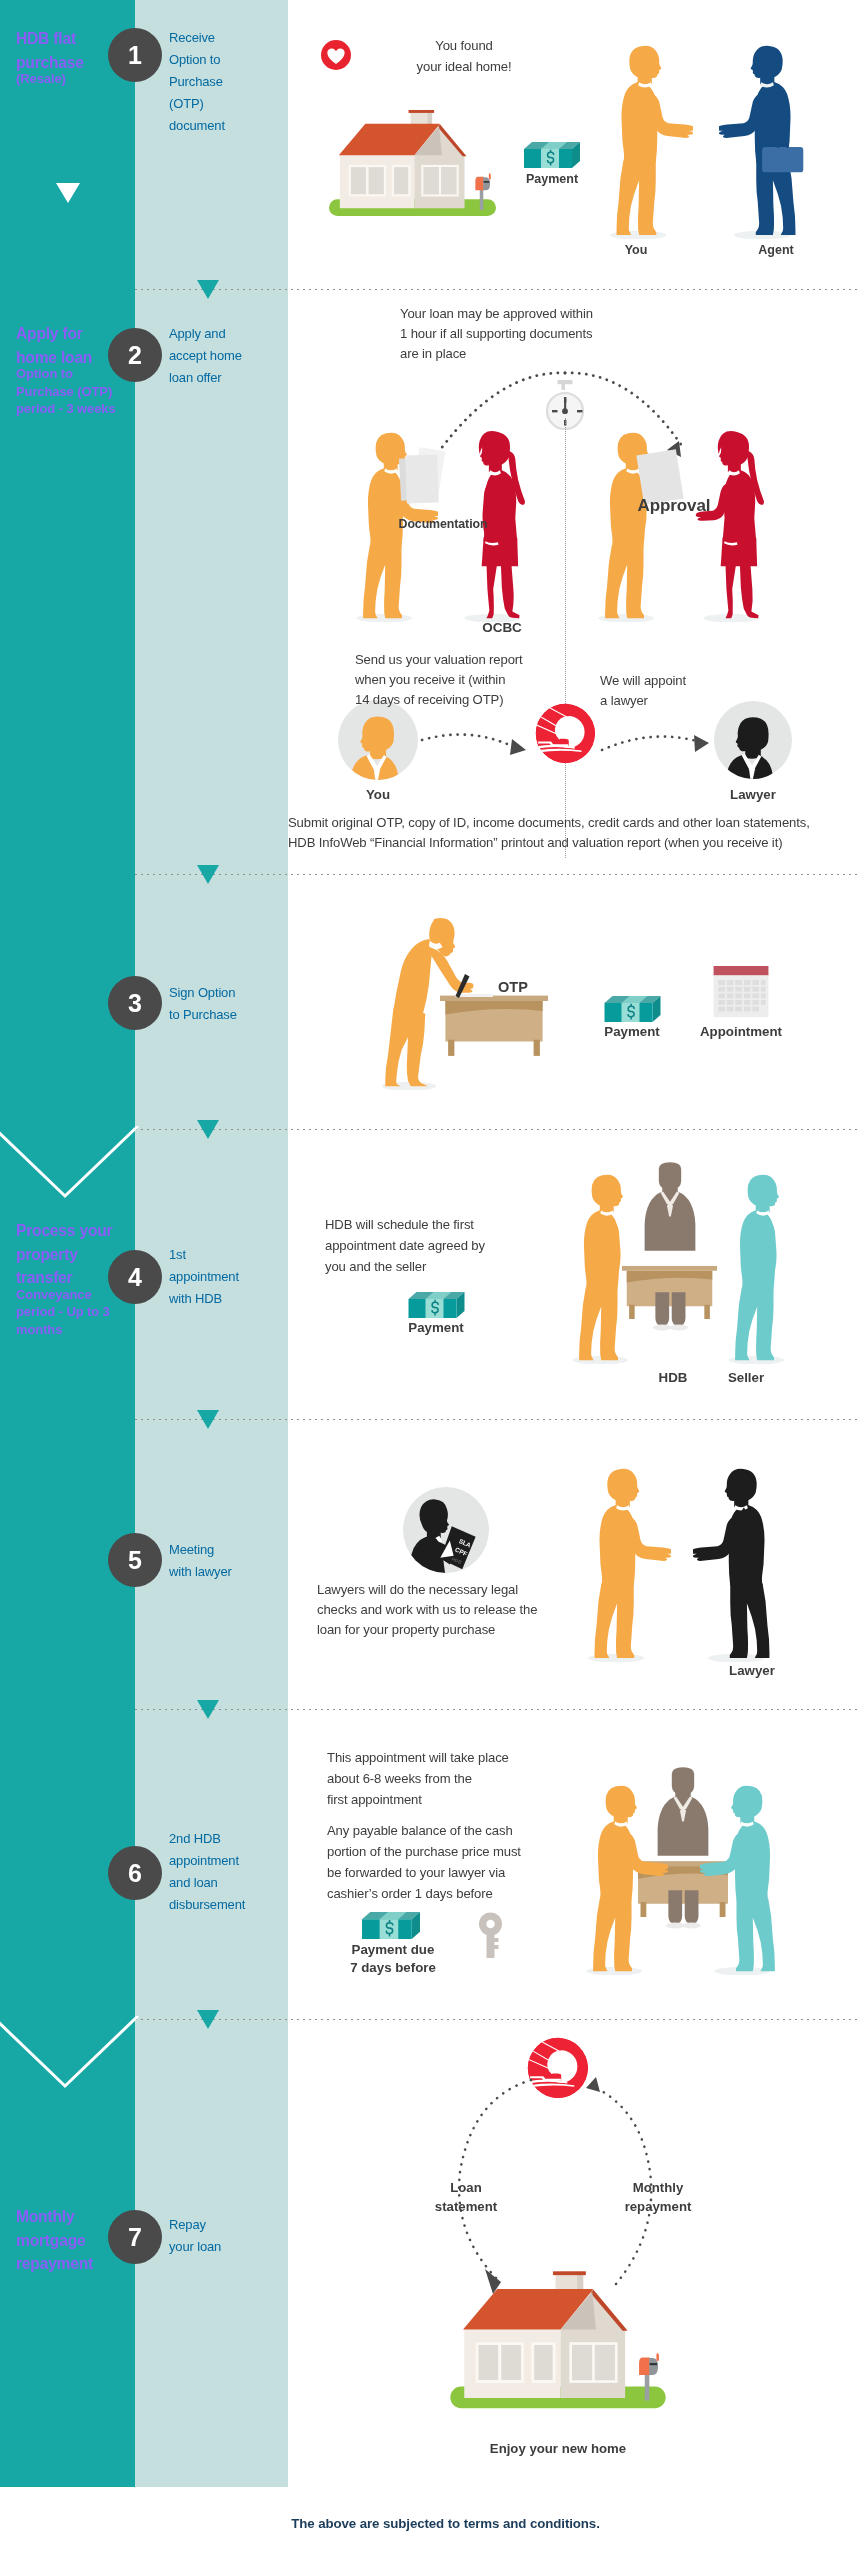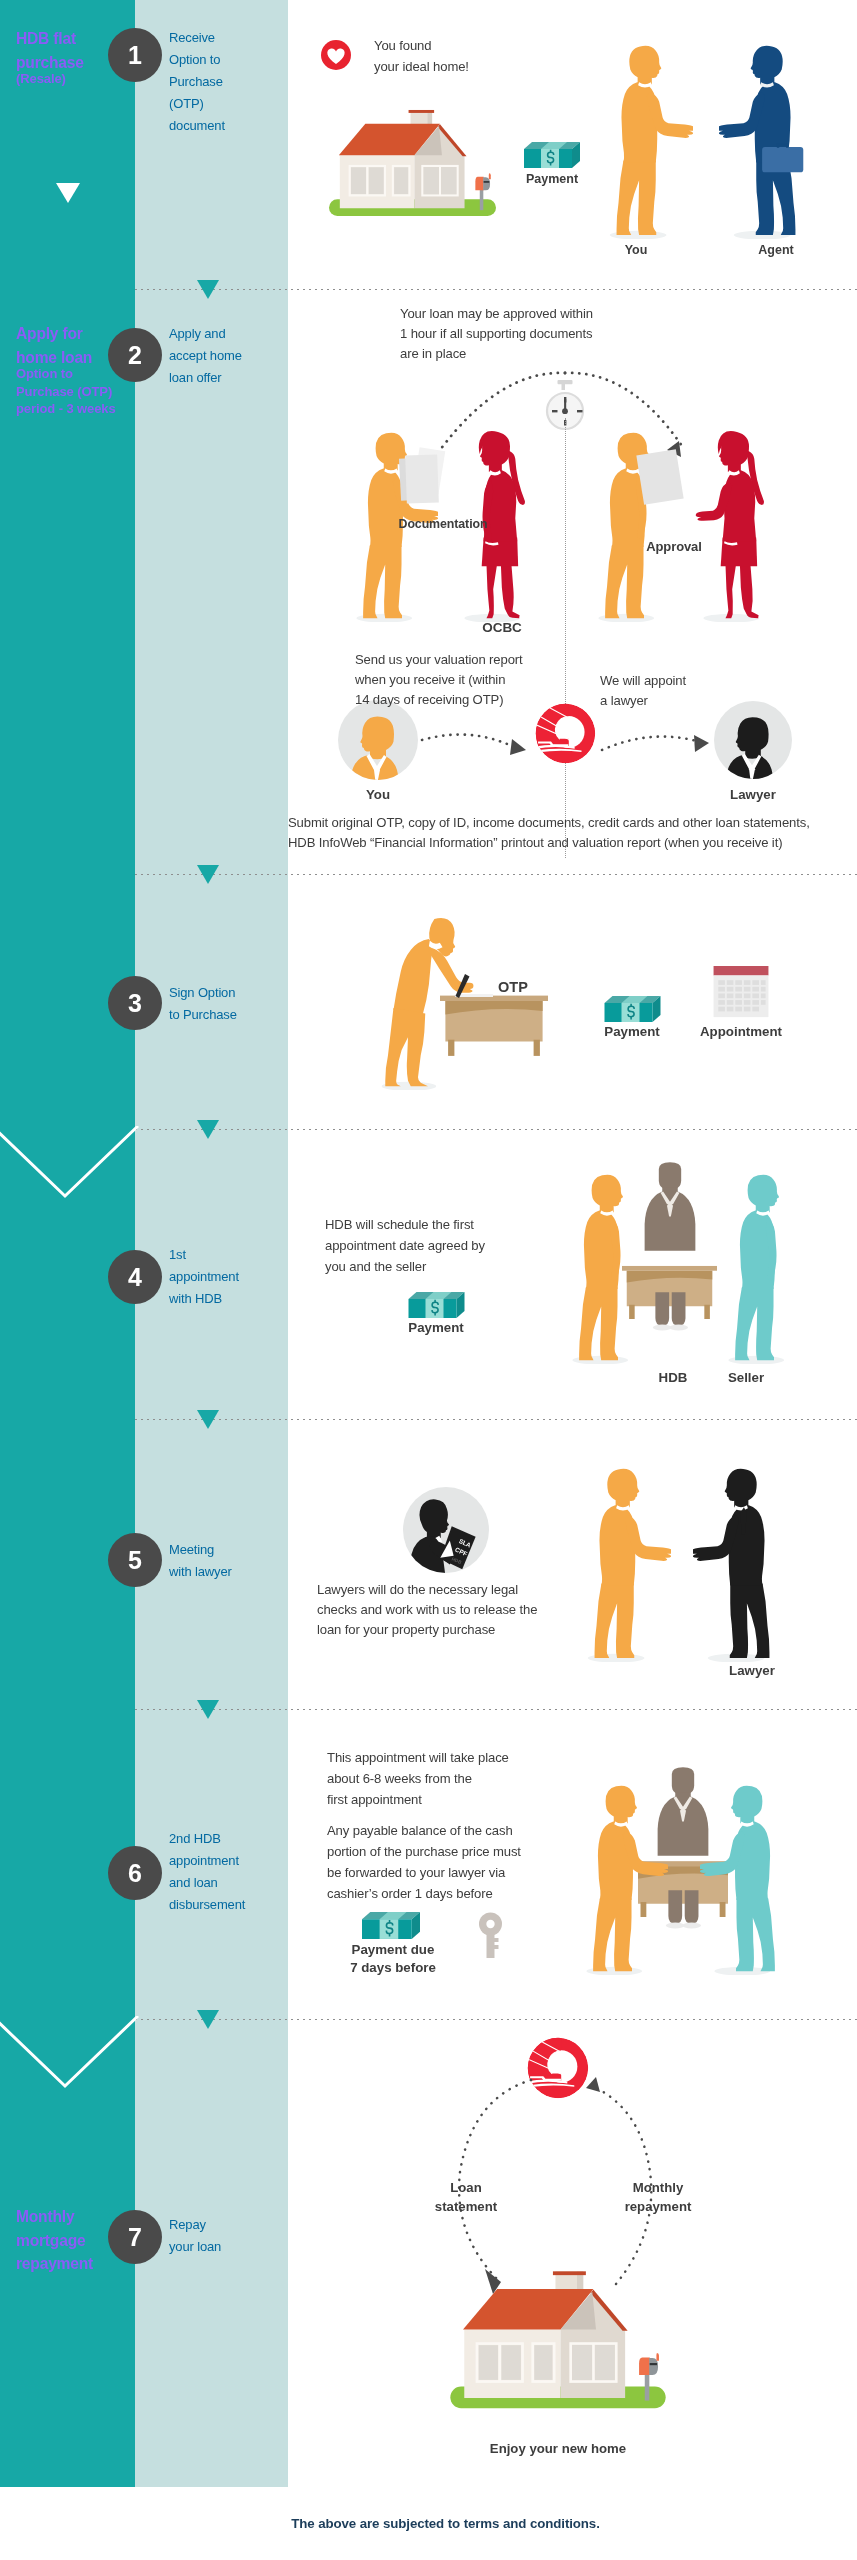--- a/index.html
+++ b/index.html
@@ -50,20 +50,28 @@
 purchase</b>
       <span>(Resale)</span>
     </div>
 <div class="phase" style="top:322px">
       <b>Apply for
 home loan</b>
       <span>Option to
 Purchase (OTP)
 period - 3 weeks</span>
     </div>
+<div class="phase" style="top:1219px">
+      <b>Process your
+property
+transfer</b>
+      <span>Conveyance
+period - Up to 3
+months</span>
+    </div>
 <div class="phase" style="top:2205px">
       <b>Monthly
 mortgage
 repayment</b>
       <span></span>
     </div>
 <div class="num" style="left:108px;top:28px">1</div>
 <div class="steplabel" style="top:27px">Receive
 Option to
 Purchase
@@ -561,31 +569,31 @@
           <line x1="118" y1="58" x2="118" y2="88"></line>
 </g>
 <g>
 <rect x="158.5" y="80" width="3.6" height="23" fill="#9a9fa3"></rect>
 <path d="M156.5 69 h6 v13.8 h-8.5 v-9 q0 -4.8 2.5 -4.8 z" fill="#f0714a"></path>
 <path d="M162 69.4 h2.6 q4.4 0 4.4 6.7 q0 6.7 -4.4 6.7 h-2.6 z" fill="#8f9599"></path>
 <rect x="162.4" y="73.4" width="5.8" height="1.7" fill="#2f3336"></rect>
 <path d="M168.2 65.5 q1.5 0 1.5 2 v4 h-2 v-4 q0 -2 0.5 -2 z" fill="#f0714a"></path>
 </g>
 </svg>
-<div class="txt" style="left:374px;top:35px;width:180px;text-align:left;line-height:21px">You found
+<div class="txt" style="left:374px;top:35px;width:180px;text-align:center;line-height:21px">You found
 your ideal home!</div>
 <div class="cap" style="left:504px;top:172px;width:96px">Payment</div>
 <div class="cap" style="left:598px;top:243px;width:76px">You</div>
 <div class="cap" style="left:738px;top:243px;width:76px">Agent</div>
 <div class="txt" style="left:400px;top:304px;width:330px">Your loan may be approved within
 1 hour if all supporting documents
 are in place</div>
 <div class="cap" style="left:383px;top:517px;width:120px;font-size:12.4px;letter-spacing:-0.1px">Documentation</div>
 <div class="cap" style="left:452px;top:620px;width:100px;font-size:13.5px">OCBC</div>
-<div class="cap" style="left:629px;top:539px;width:90px;font-size:13px;letter-spacing:-0.1px">Approval</div>
+<div class="cap" style="left:629px;top:495px;width:90px;font-size:17px;letter-spacing:-0.1px">Approval</div>
 <div class="txt" style="left:355px;top:650px;width:215px">Send us your valuation report
 when you receive it (within
 14 days of receiving OTP)</div>
 <div class="txt" style="left:600px;top:671px;width:170px">We will appoint
 a lawyer</div>
 <div class="cap" style="left:335px;top:787px;width:86px;font-size:13.3px">You</div>
 <div class="cap" style="left:710px;top:787px;width:86px;font-size:13.3px">Lawyer</div>
 <div class="txt" style="left:288px;top:813px;width:569px;line-height:1.5">Submit original OTP, copy of ID, income documents, credit cards and other loan statements,
 HDB InfoWeb “Financial Information” printout and valuation report (when you receive it)</div>
 <div class="cap" style="left:498px;top:978px;width:60px;text-align:left;font-size:14.5px">OTP</div>

